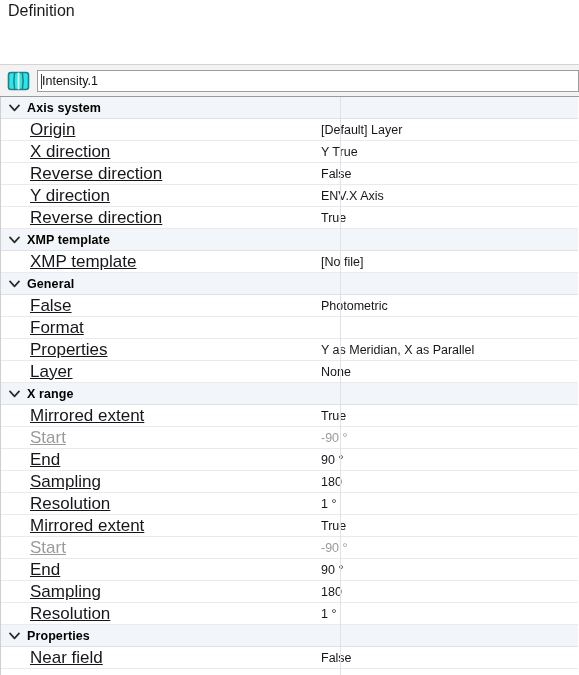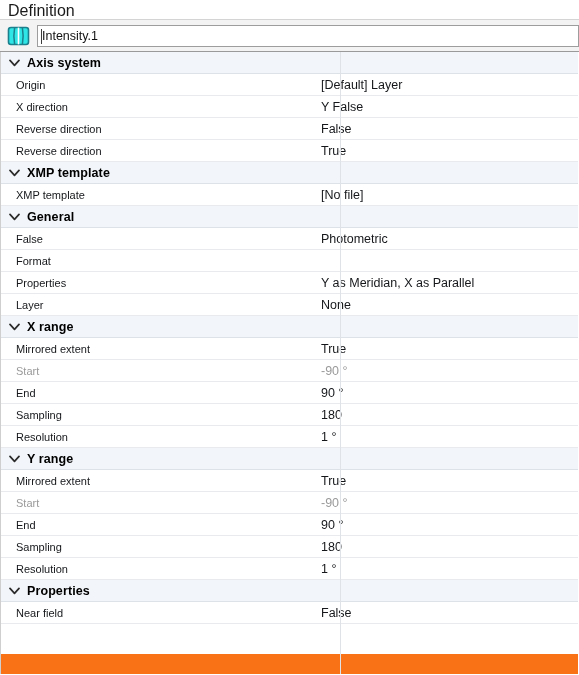--- a/index.html
+++ b/index.html
@@ -29,20 +29,21 @@
   
   .namebar {
     height: 33px;
     display: flex;
     align-items: center;
     background: #f3f3f3;
     border-top: 1px solid #d4d4d4;
     border-bottom: 1px solid #9a9a9a;
     box-sizing: border-box;
     padding-left: 7px;
+    margin-top: 45px;
   }
   .obj-icon {
     width: 23px;
     height: 22px;
     flex: 0 0 auto;
     display: block;
     margin-right: 7px;
   }
   .name-field {
     flex: 1 1 auto;
@@ -122,26 +123,27 @@
   .group-label {
     font-weight: bold;
     font-size: 12.5px;
     color: #000000;
     letter-spacing: 0.1px;
   }
 
   .item-label {
     flex: 0 0 auto;
     width: 313px;
-    padding-left: 15px;
-    box-sizing: border-box;
-    font-size: 11px;
+    padding-left: 29px;
+    box-sizing: border-box;
+    font-size: 17px;
     color: #15171a;
     white-space: nowrap;
     overflow: hidden;
+    text-decoration: underline;
   }
   .item-value {
     flex: 1 1 auto;
     padding-left: 7px;
     box-sizing: border-box;
     font-size: 12.5px;
     color: #15171a;
     white-space: nowrap;
     overflow: hidden;
   }
@@ -184,25 +186,29 @@
           </svg>
         </span>
         <span class="group-label">Axis system</span>
       </div>
       <div class="row item">
         <span class="item-label">Origin</span>
         <span class="item-value">[Default] Layer</span>
       </div>
       <div class="row item">
         <span class="item-label">X direction</span>
-        <span class="item-value">Y False</span>
+        <span class="item-value">Y True</span>
       </div>
       <div class="row item">
         <span class="item-label">Reverse direction</span>
         <span class="item-value">False</span>
+      </div>
+      <div class="row item">
+        <span class="item-label">Y direction</span>
+        <span class="item-value">ENV.X Axis</span>
       </div>
       <div class="row item">
         <span class="item-label">Reverse direction</span>
         <span class="item-value">True</span>
       </div>
       <div class="row group">
         <span class="twisty">
           <svg width="11" height="8" viewBox="0 0 11 8" xmlns="http://www.w3.org/2000/svg">
             <path d="M1 1.4 L5.5 6.4 L10 1.4" fill="none" stroke="#2b2b2b" stroke-width="1.7" stroke-linecap="round" stroke-linejoin="round"></path>
           </svg>
@@ -257,28 +263,20 @@
         <span class="item-value">90 °</span>
       </div>
       <div class="row item">
         <span class="item-label">Sampling</span>
         <span class="item-value">180</span>
       </div>
       <div class="row item">
         <span class="item-label">Resolution</span>
         <span class="item-value">1 °</span>
       </div>
-      <div class="row group">
-        <span class="twisty">
-          <svg width="11" height="8" viewBox="0 0 11 8" xmlns="http://www.w3.org/2000/svg">
-            <path d="M1 1.4 L5.5 6.4 L10 1.4" fill="none" stroke="#2b2b2b" stroke-width="1.7" stroke-linecap="round" stroke-linejoin="round"></path>
-          </svg>
-        </span>
-        <span class="group-label">Y range</span>
-      </div>
       <div class="row item">
         <span class="item-label">Mirrored extent</span>
         <span class="item-value">True</span>
       </div>
       <div class="row item disabled">
         <span class="item-label">Start</span>
         <span class="item-value">-90 °</span>
       </div>
       <div class="row item">
         <span class="item-label">End</span>

